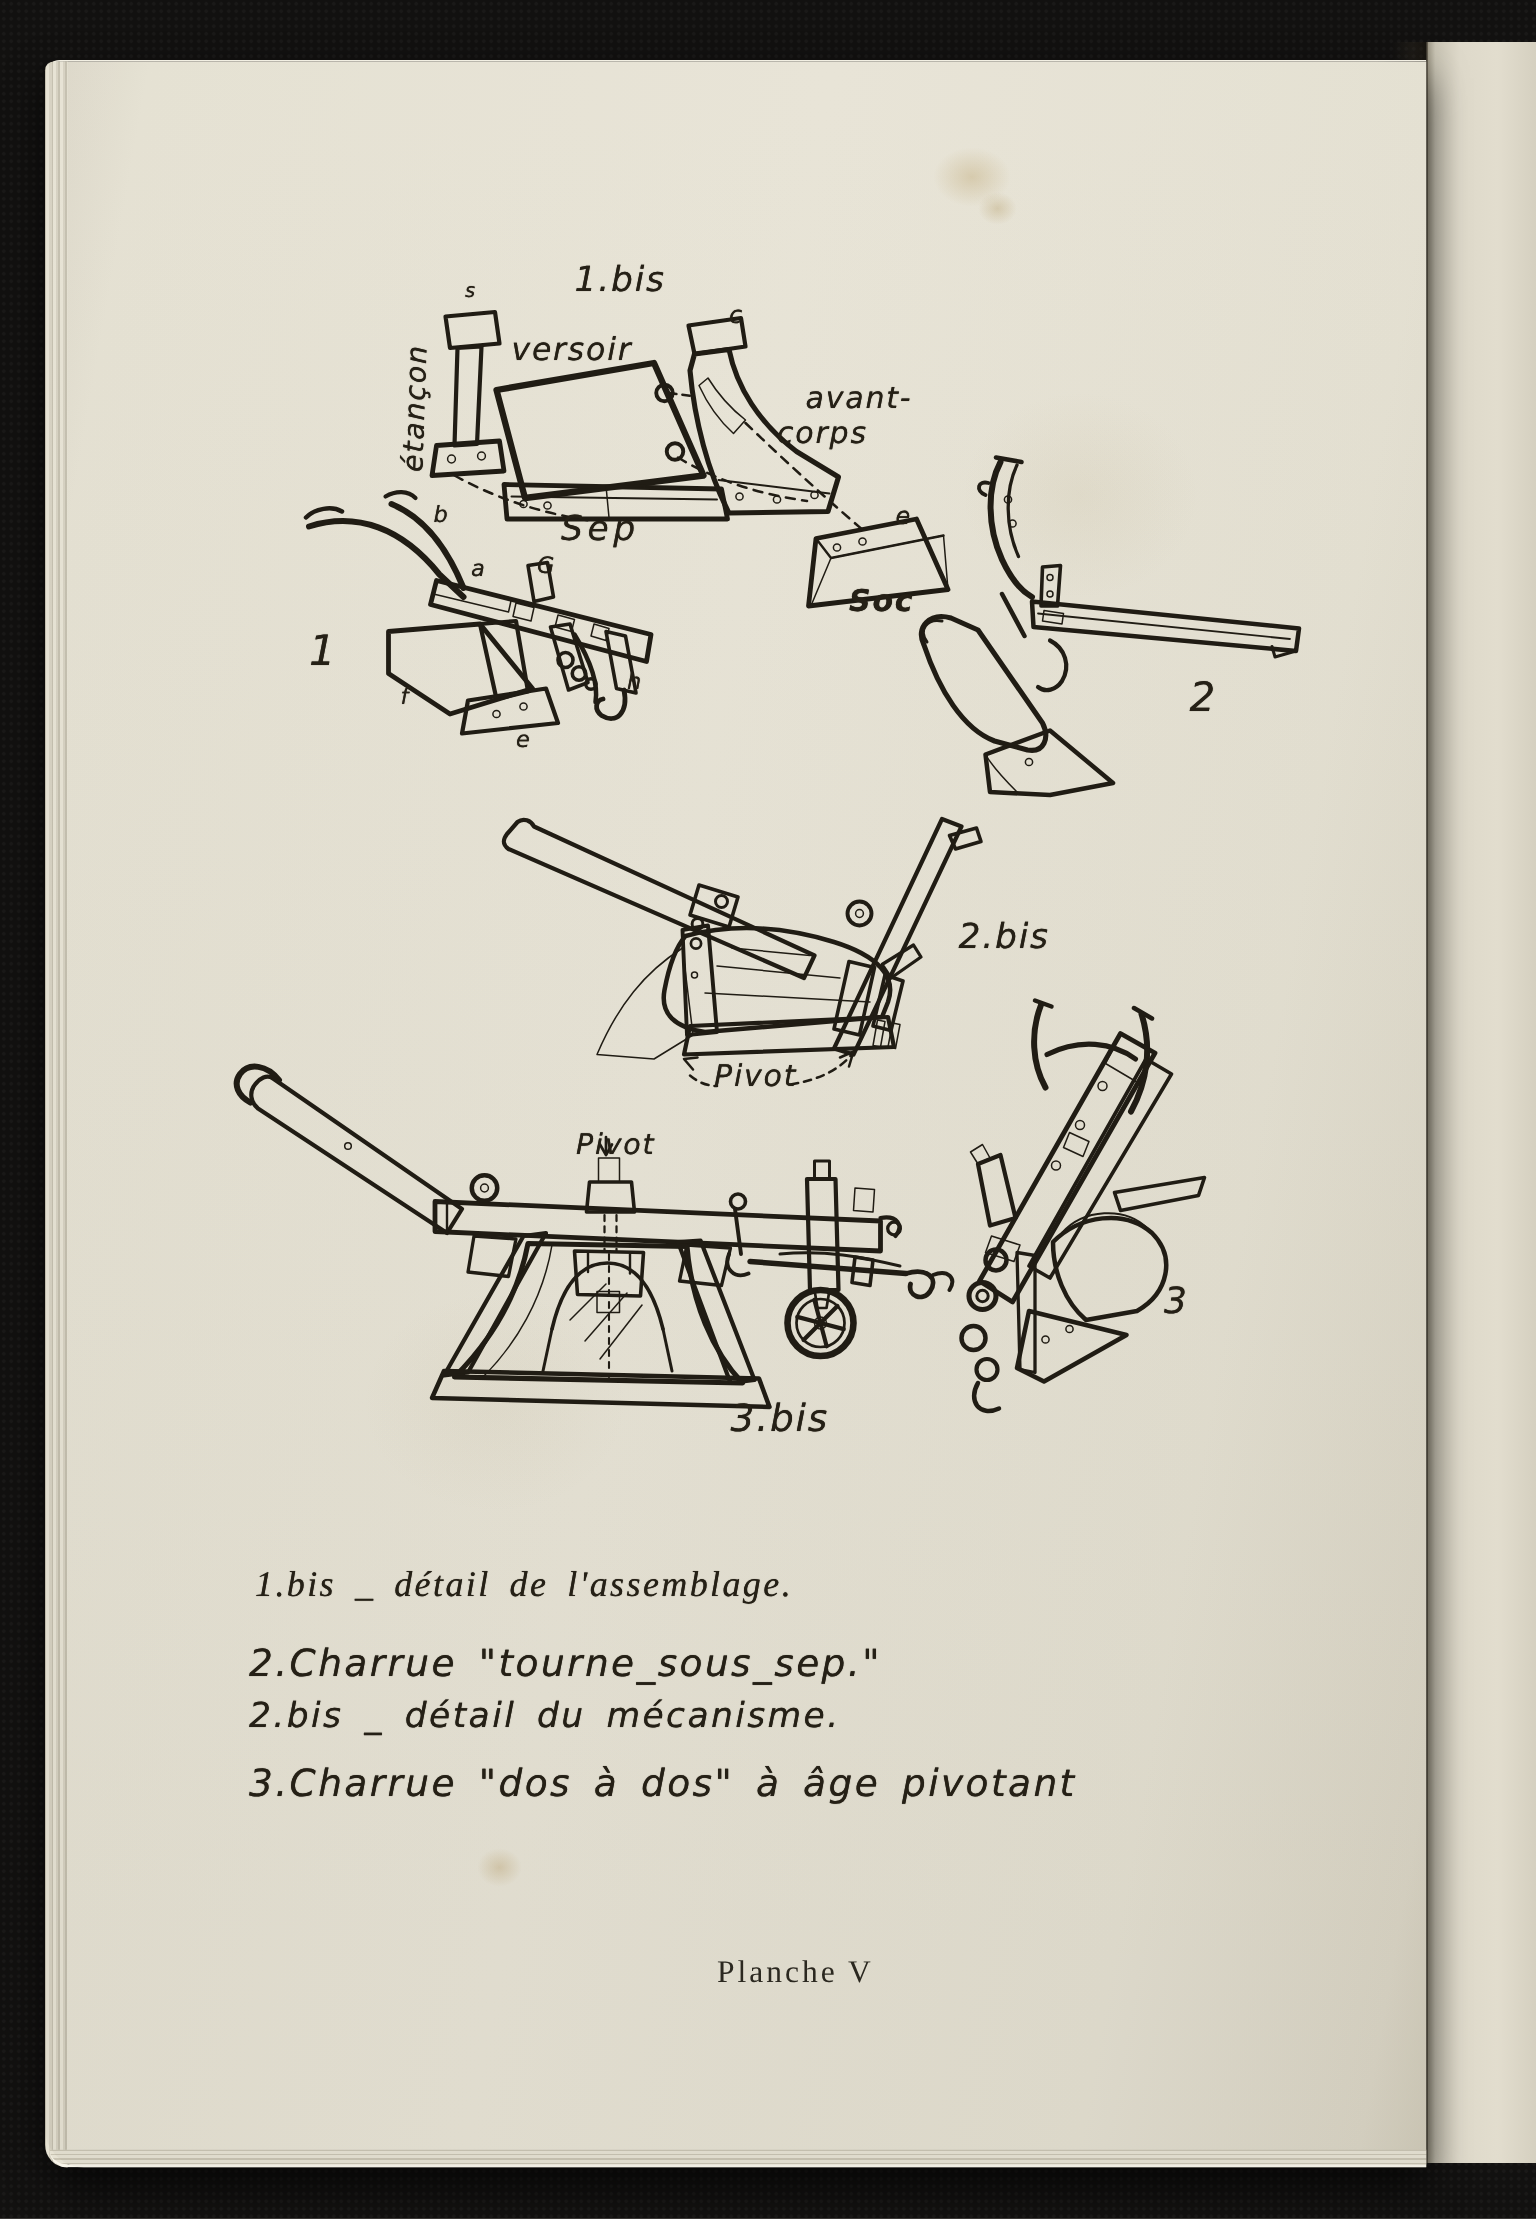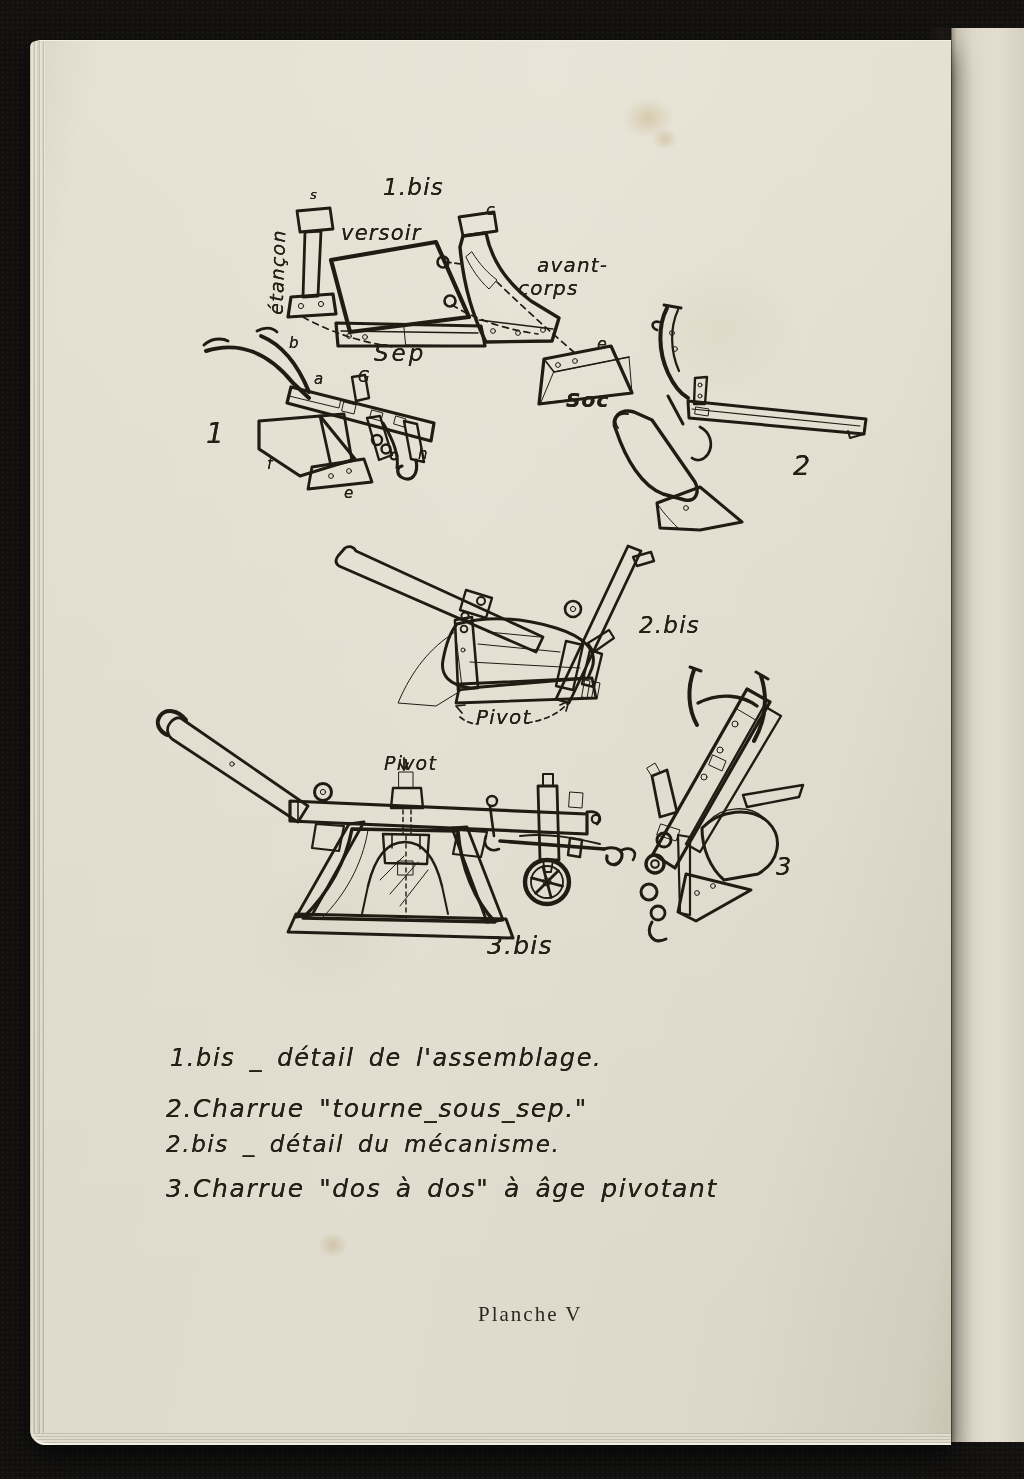--- a/index.html
+++ b/index.html
@@ -297,20 +297,20 @@
   <div class="lb" style="left:793px;top:450px;font-size:27px;">2</div>
 
   <div class="lb" style="left:639px;top:612px;font-size:23px;text-align:right;">2.bis</div>
   <div class="lb" style="left:476px;top:705px;font-size:20px;">Pivot</div>
 
   <div class="lb" style="left:384px;top:752px;font-size:19px;">Pivot</div>
   <div class="lb" style="left:463px;top:931px;font-size:25px;margin-left:24px;">3.bis</div>
 
   <div class="lb" style="left:776px;top:853px;font-size:24px;">3</div>
 
-  <div class="cap" style="left:170px;top:1044px;font-size:24px;">1.bis _ détail de l'assemblage.</div>
+  <div class="cap" style="left:170px;top:1044px;font-size:24px;font-family:Liberation Serif, serif;">1.bis _ détail de l'assemblage.</div>
   <div class="cap" style="left:166px;top:1094px;font-size:25px;">2.Charrue "tourne_sous_sep."</div>
   <div class="cap" style="left:166px;top:1131px;font-size:23px;text-align:center;">2.bis _ détail du mécanisme.</div>
   <div class="cap" style="left:166px;top:1174px;font-size:25px;">3.Charrue "dos à dos" à âge pivotant</div>
 
   <div class="plate" style="left:478px;top:1262px;margin-top:40px;">Planche V</div>
 
 </div>
 
 </body></html>

